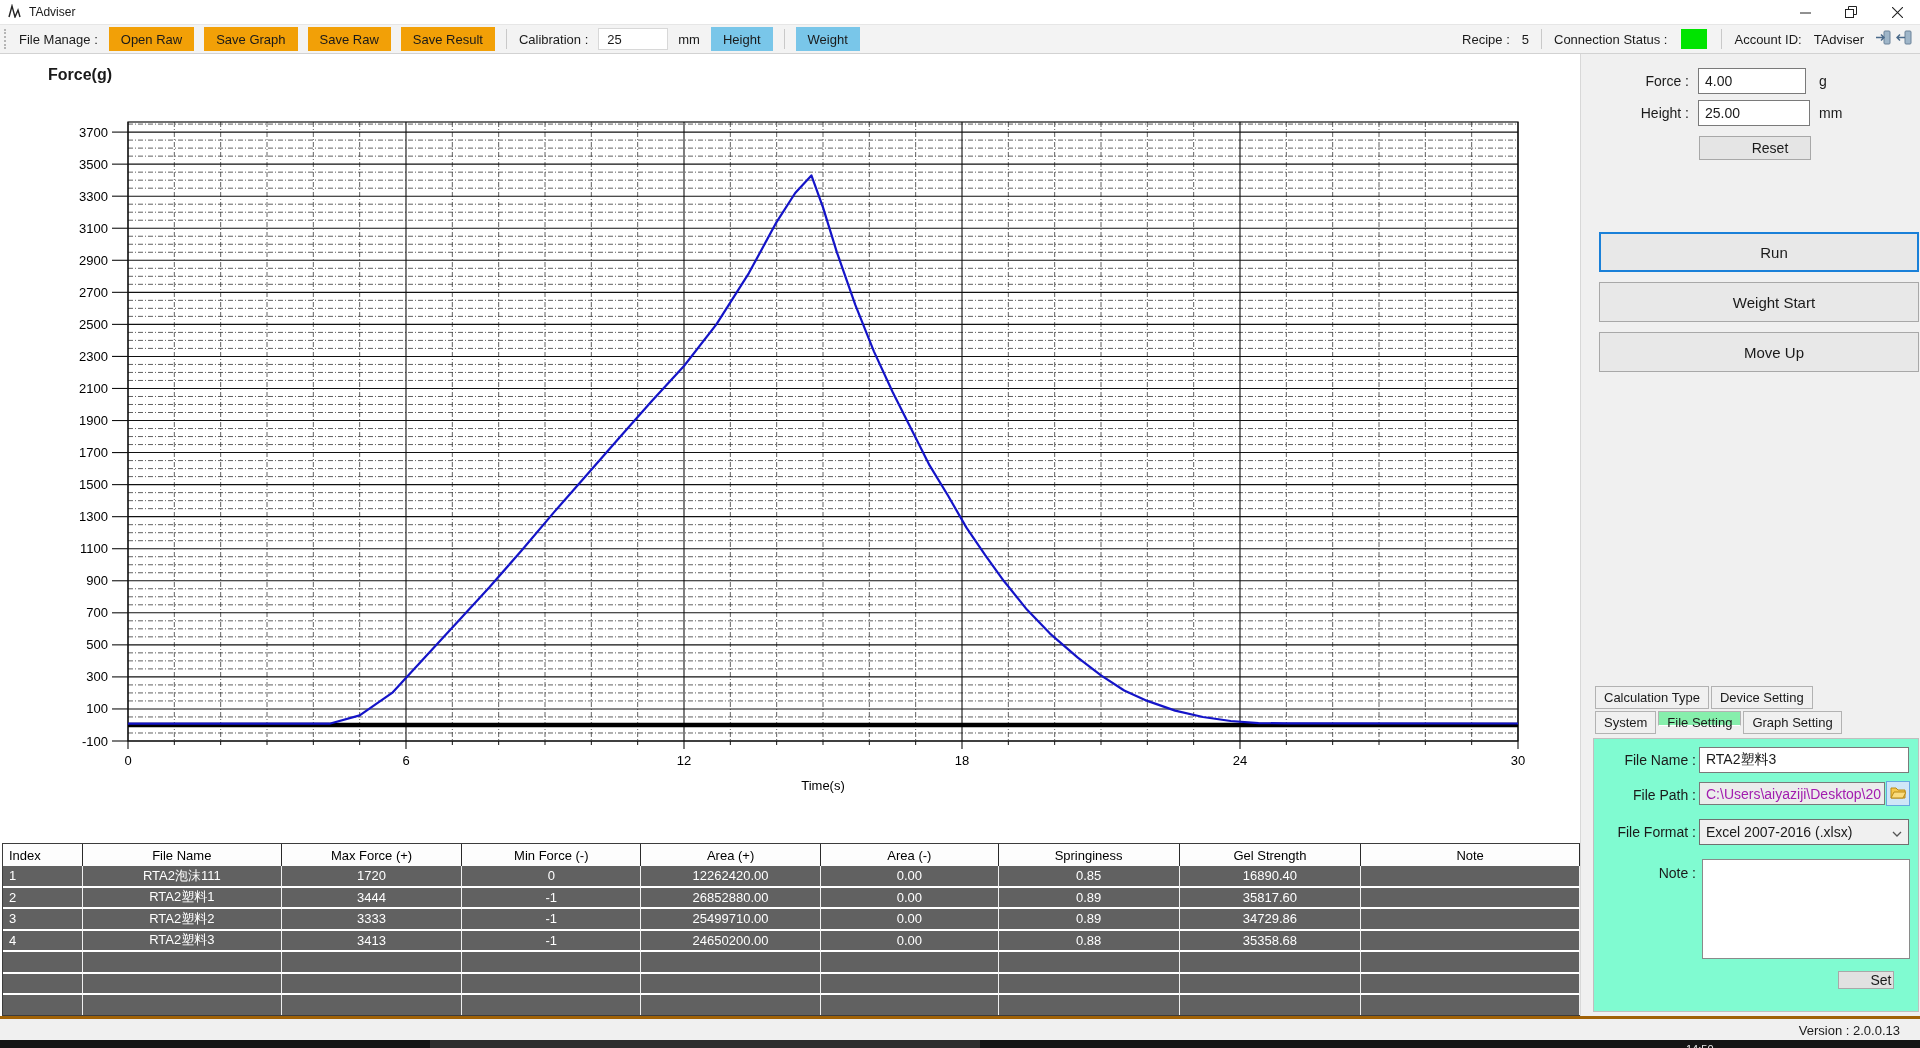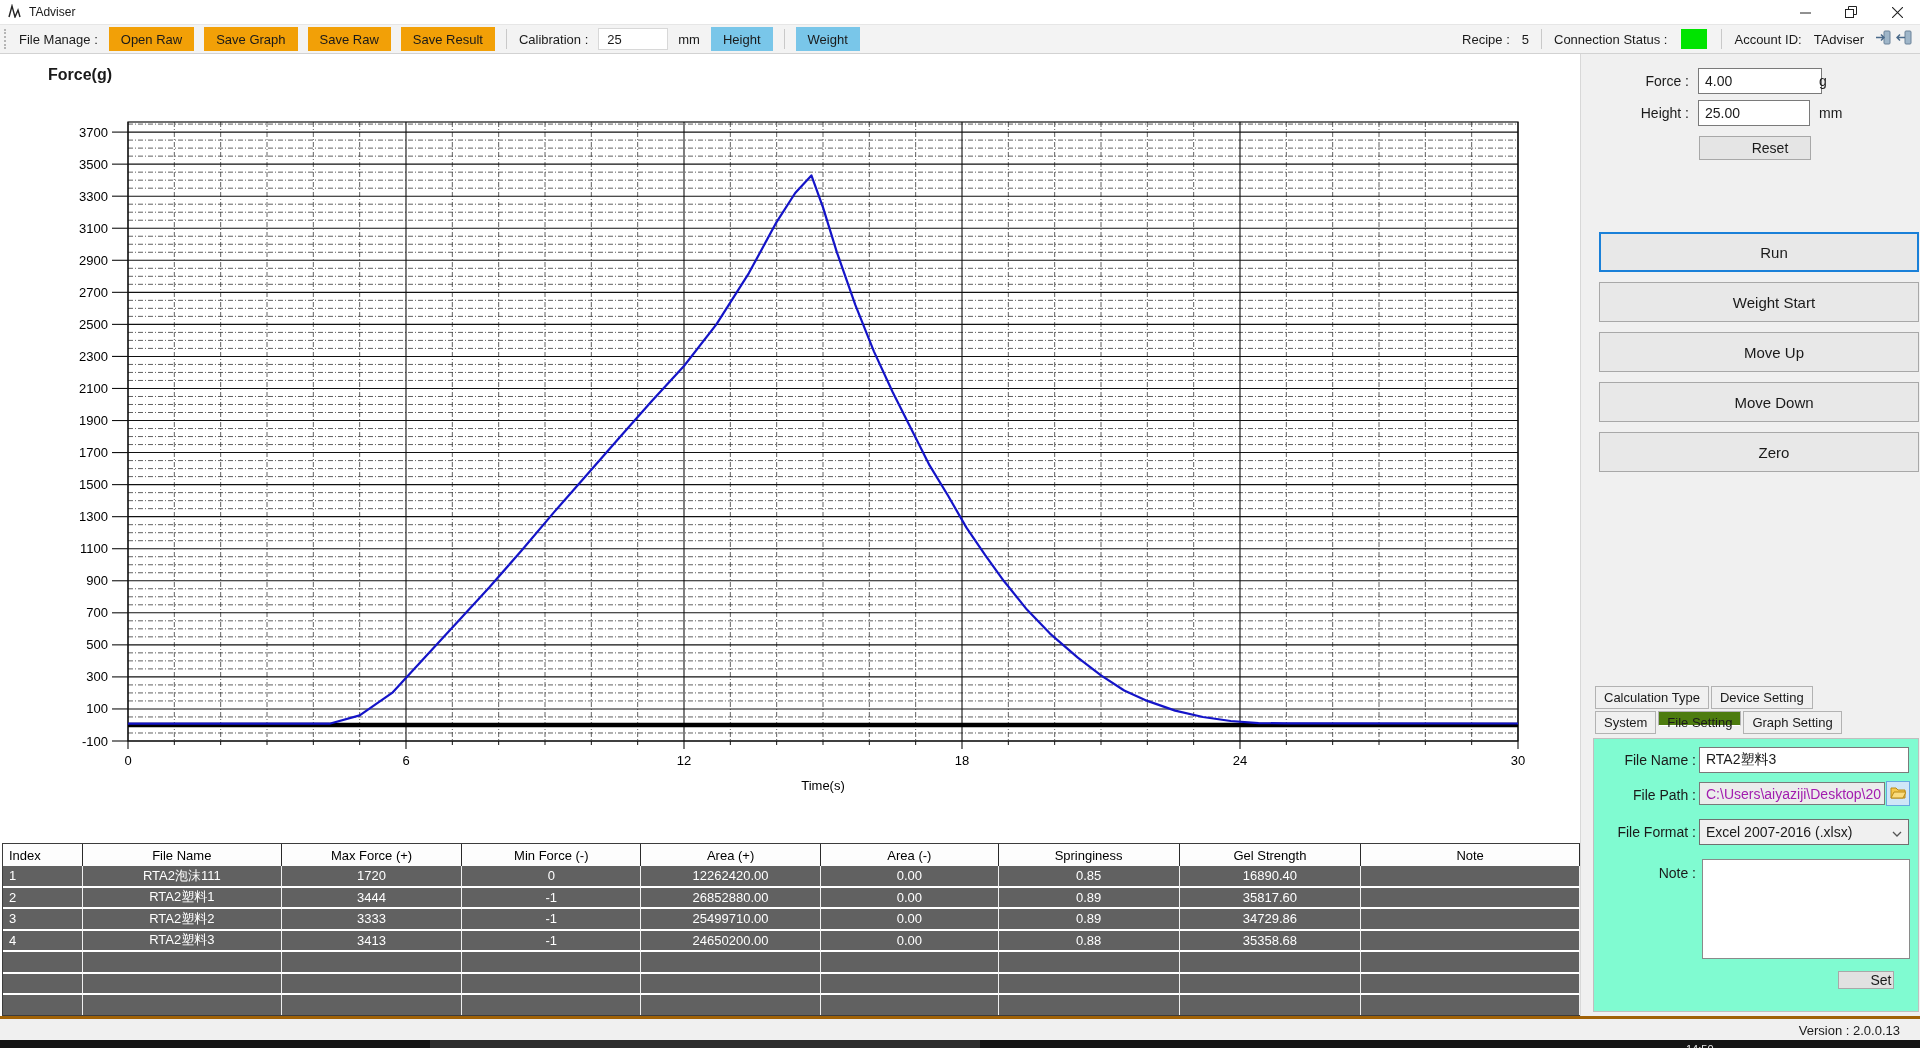--- a/index.html
+++ b/index.html
@@ -59,21 +59,21 @@
   .op-header { position:absolute; left:18px; top:140px; width:320px; height:30px;
     background:#3ecb3e; color:#227a22; font-size:16px;
     display:flex; align-items:center; justify-content:center; }
   .op-btn { left:18px; width:320px; height:40px; font-size:15px; background:#e8e8e8; }
   .op-btn.focused { border:2px solid #1a80d8; }
 
   
   .tabs-row { position:absolute; left:14px; display:flex; }
   .tab { border:1px solid #b2b2b2; background:#f0f0f0; height:23px; line-height:21px;
     padding:0 8px; margin-right:2px; white-space:nowrap; }
-  .tab.active { background:#4d7c0f; border-bottom:1px solid #fff; height:15px; z-index:3; position:relative; }
+  .tab.active { background:#86efac; border-bottom:1px solid #fff; height:15px; z-index:3; position:relative; }
 
   
   .file-panel { position:absolute; left:12px; top:684px; width:326px; height:274px;
     background:#80fbd1; border:1px solid #bfbfbf; }
   .fp-label { position:absolute; width:100px; text-align:right; font-size:14px; }
   .fp-input { position:absolute; background:#fff; border:1px solid #7a7a7a; font-size:14px;
     padding-left:6px; display:flex; align-items:center; overflow:hidden; white-space:nowrap; }
   .fp-input.readonly { background:#ececec; color:#a21caf; }
   .fp-select { position:absolute; background:#f0f0f0; border:1px solid #707070; font-size:14px;
     padding:0 6px; display:flex; align-items:center; justify-content:space-between; }
@@ -440,34 +440,32 @@
         <div class="tcell" style="width: 178px;"></div>
         <div class="tcell" style="width: 181px;"></div>
         <div class="tcell" style="width: 182px;"></div>
         <div class="tcell" style="width: 219px;"></div>
       </div>
     </div>
 </div>
 
 <div class="right-panel">
   <div class="rp-label" style="left:8px; top:19px;">Force :</div>
-  <div class="rp-input" style="left:117px; top:14px; width:124px; height:26px;">4.00</div>
+  <div class="rp-input" style="left:117px; top:14px; width:108px; height:26px;">4.00</div>
   <div class="rp-label" style="left:238px; top:19px; width:40px; text-align:left;">g</div>
 
   <div class="rp-label" style="left:8px; top:51px;">Height :</div>
   <div class="rp-input" style="left:117px; top:46px; width:112px; height:26px;">25.00</div>
   <div class="rp-label" style="left:238px; top:51px; width:40px; text-align:left;">mm</div>
 
   <div class="rp-btn" style="left:118px; top:82px; width:112px; height:24px;">Reset</div>
 
   <div class="rp-btn op-btn focused" style="top:178px;">Run</div>
   <div class="rp-btn op-btn" style="top:228px;">Weight Start</div>
   <div class="rp-btn op-btn" style="top:278px;">Move Up</div>
-  <div class="rp-btn op-btn" style="top:328px;">Move Down</div>
-  <div class="rp-btn op-btn" style="top:378px;">Zero</div>
 
   <div class="tabs-row" style="top:632px;">
     <div class="tab">Calculation Type</div>
     <div class="tab">Device Setting</div>
   </div>
   <div class="tabs-row" style="top:657px;">
     <div class="tab">System</div>
     <div class="tab active">File Setting</div>
     <div class="tab">Graph Setting</div>
   </div>

